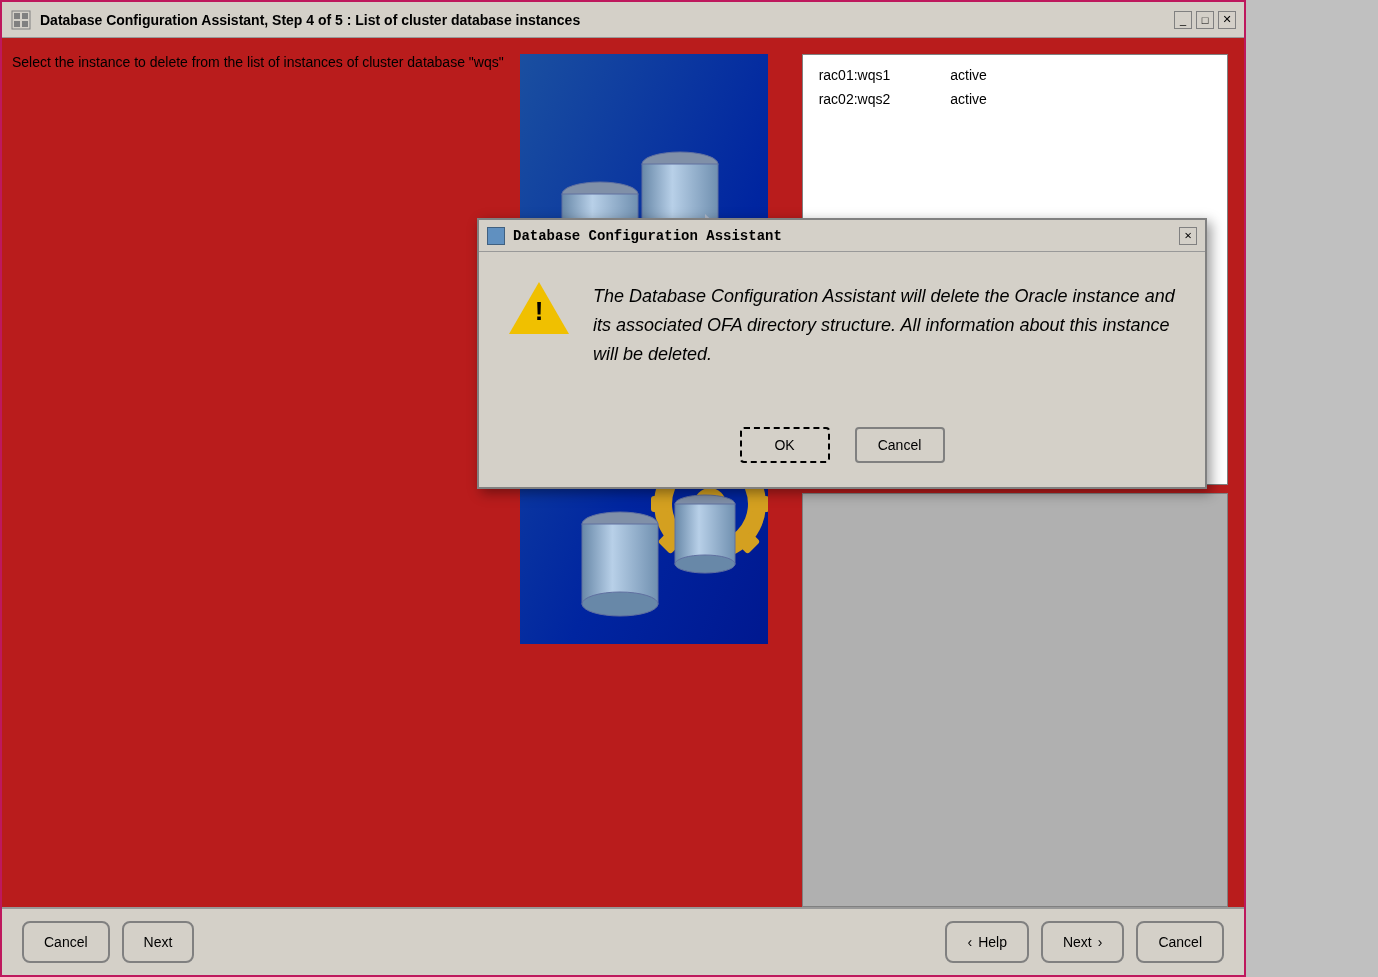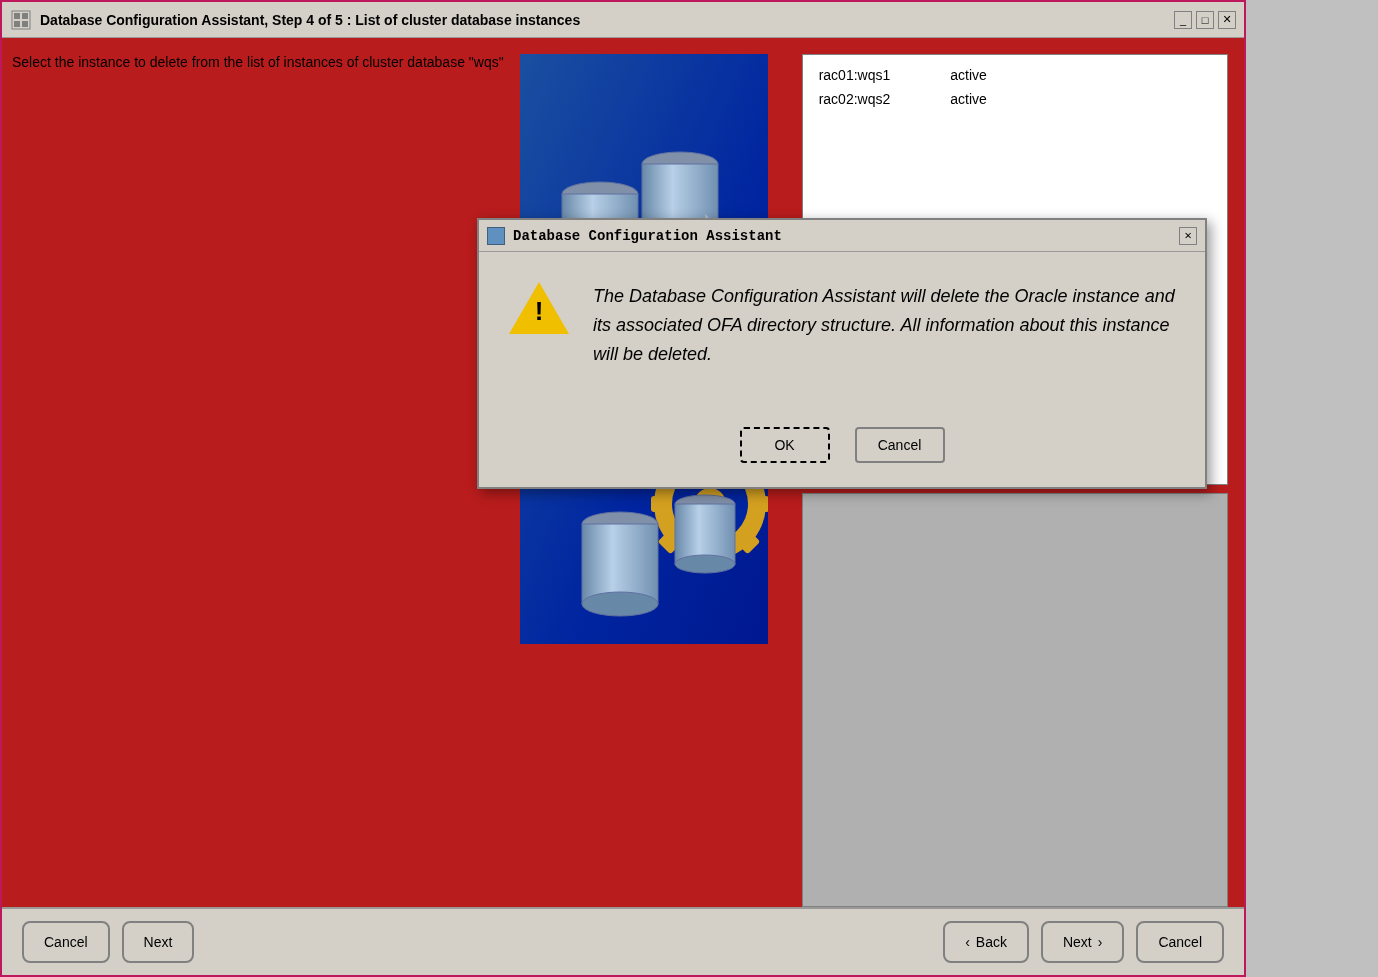--- a/index.html
+++ b/index.html
@@ -407,21 +407,21 @@
       </div>
     </div>
   </div>
 
   <div class="bottom-bar">
     <button class="btn">Cancel</button>
     <button class="btn">Next</button>
     <div class="btn-spacer"></div>
     <button class="btn">
       <span>‹</span>
-      <span>Back</span>
+      <span>Help</span>
     </button>
     <button class="btn">
       <span>Next</span>
       <span>›</span>
     </button>
     <button class="btn">Cancel</button>
   </div>
 
 </div>
 

